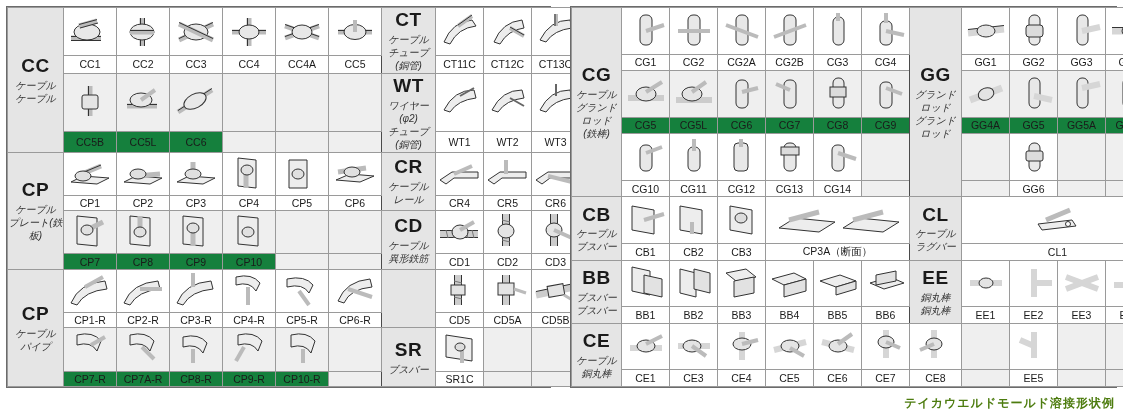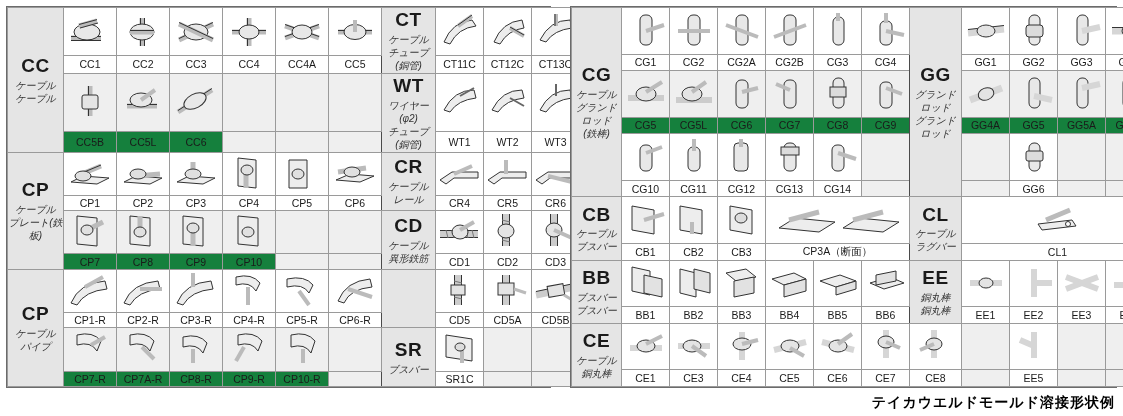--- a/index.html
+++ b/index.html
@@ -82,24 +82,24 @@
     height:40px;
     position:relative;
     display:block;
   }
   .art svg{display:block;margin:0 auto;}
 
   .footer{
     position:absolute;
     right:8px;
     bottom:4px;
-    font-size:14px;
+    font-size:12px;
     font-weight:700;
     letter-spacing:1px;
-    color:#000000;
+    color:#4d7c0f;
     text-align:right;
   }
 </style>
 </head>
 <body>
 
 <div class="wrap">
 
   <div class="panel" id="panel-left">
     <table class="grid">

